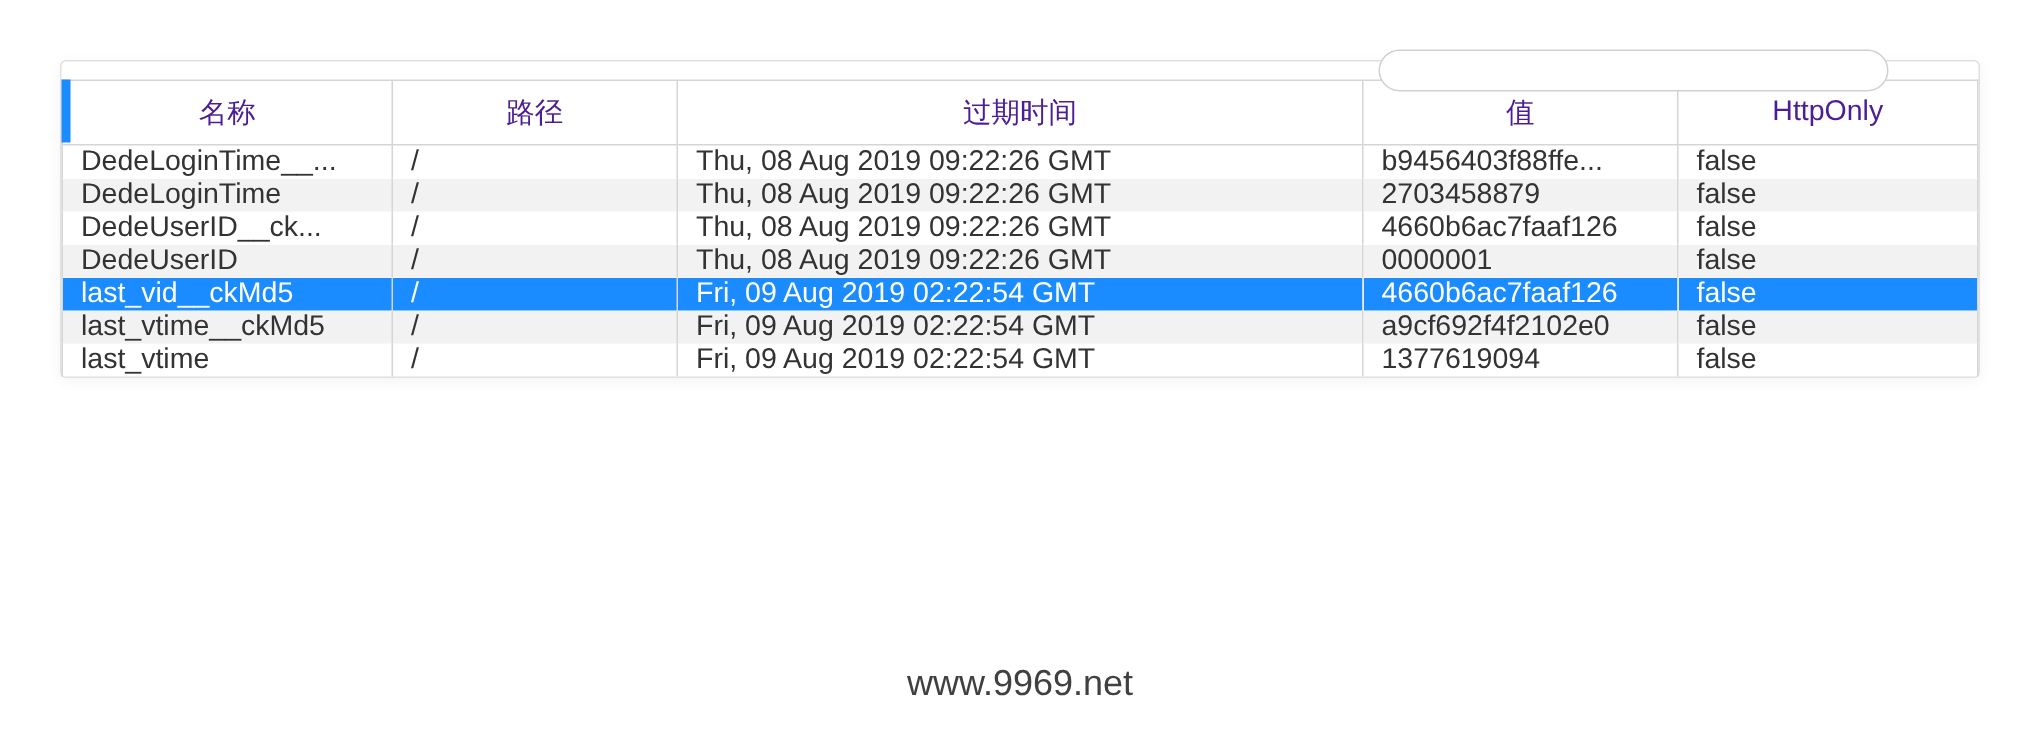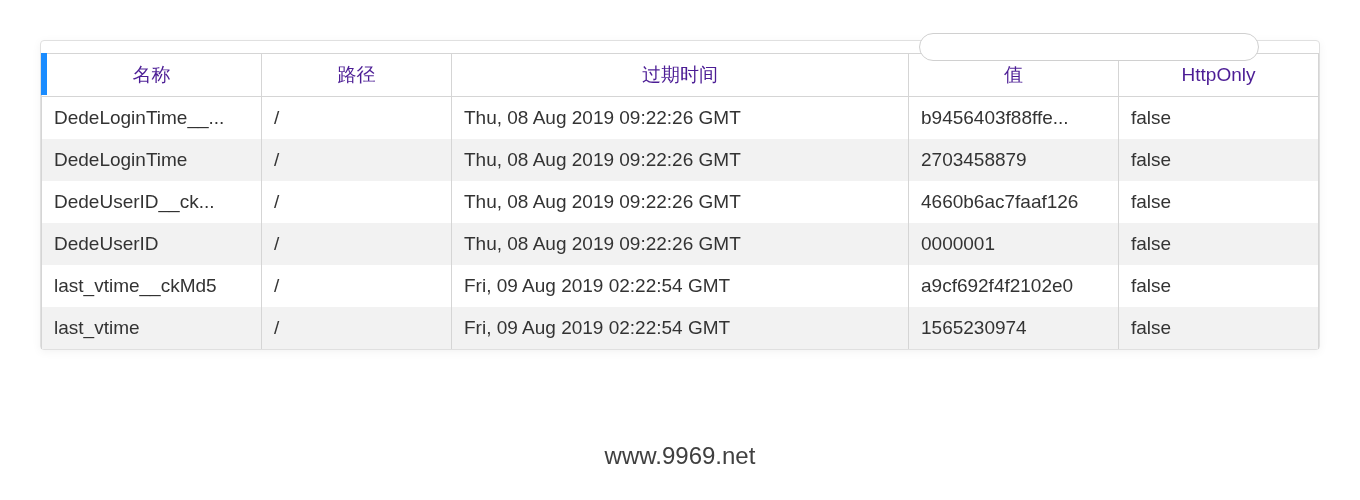--- a/index.html
+++ b/index.html
@@ -55,21 +55,21 @@
     }
     thead th {
       text-align: center;
       font-weight: 400;
       padding: 8px 10px;
       border: 1px solid #d5d5d5;
       background: #fff;
       color: #4c1d95;
     }
     tbody td {
-      padding: 10px 12px;
+      padding: 0 12px;
       border-left: 1px solid #d5d5d5;
       border-right: 1px solid #d5d5d5;
       white-space: nowrap;
       overflow: hidden;
       text-overflow: ellipsis;
       color: #333;
     }
     tbody tr:nth-child(even) td {
       background: #f2f2f2;
     }
@@ -139,31 +139,38 @@
           <td>4660b6ac7faaf126</td>
           <td>false</td>
         </tr>
         <tr>
           <td>DedeUserID</td>
           <td>/</td>
           <td>Thu, 08 Aug 2019 09:22:26 GMT</td>
           <td>0000001</td>
           <td>false</td>
         </tr>
+        <tr class="selected">
+          <td>last_vid__ckMd5</td>
+          <td>/</td>
+          <td>Fri, 09 Aug 2019 02:22:54 GMT</td>
+          <td>4660b6ac7faaf126</td>
+          <td>false</td>
+        </tr>
         <tr>
           <td>last_vtime__ckMd5</td>
           <td>/</td>
           <td>Fri, 09 Aug 2019 02:22:54 GMT</td>
           <td>a9cf692f4f2102e0</td>
           <td>false</td>
         </tr>
         <tr>
           <td>last_vtime</td>
           <td>/</td>
           <td>Fri, 09 Aug 2019 02:22:54 GMT</td>
-          <td>1565230974</td>
+          <td>1377619094</td>
           <td>false</td>
         </tr>
       </tbody>
   </table>
 </div>
 
 <div class="watermark">www.9969.net</div>
 
 </body></html>

